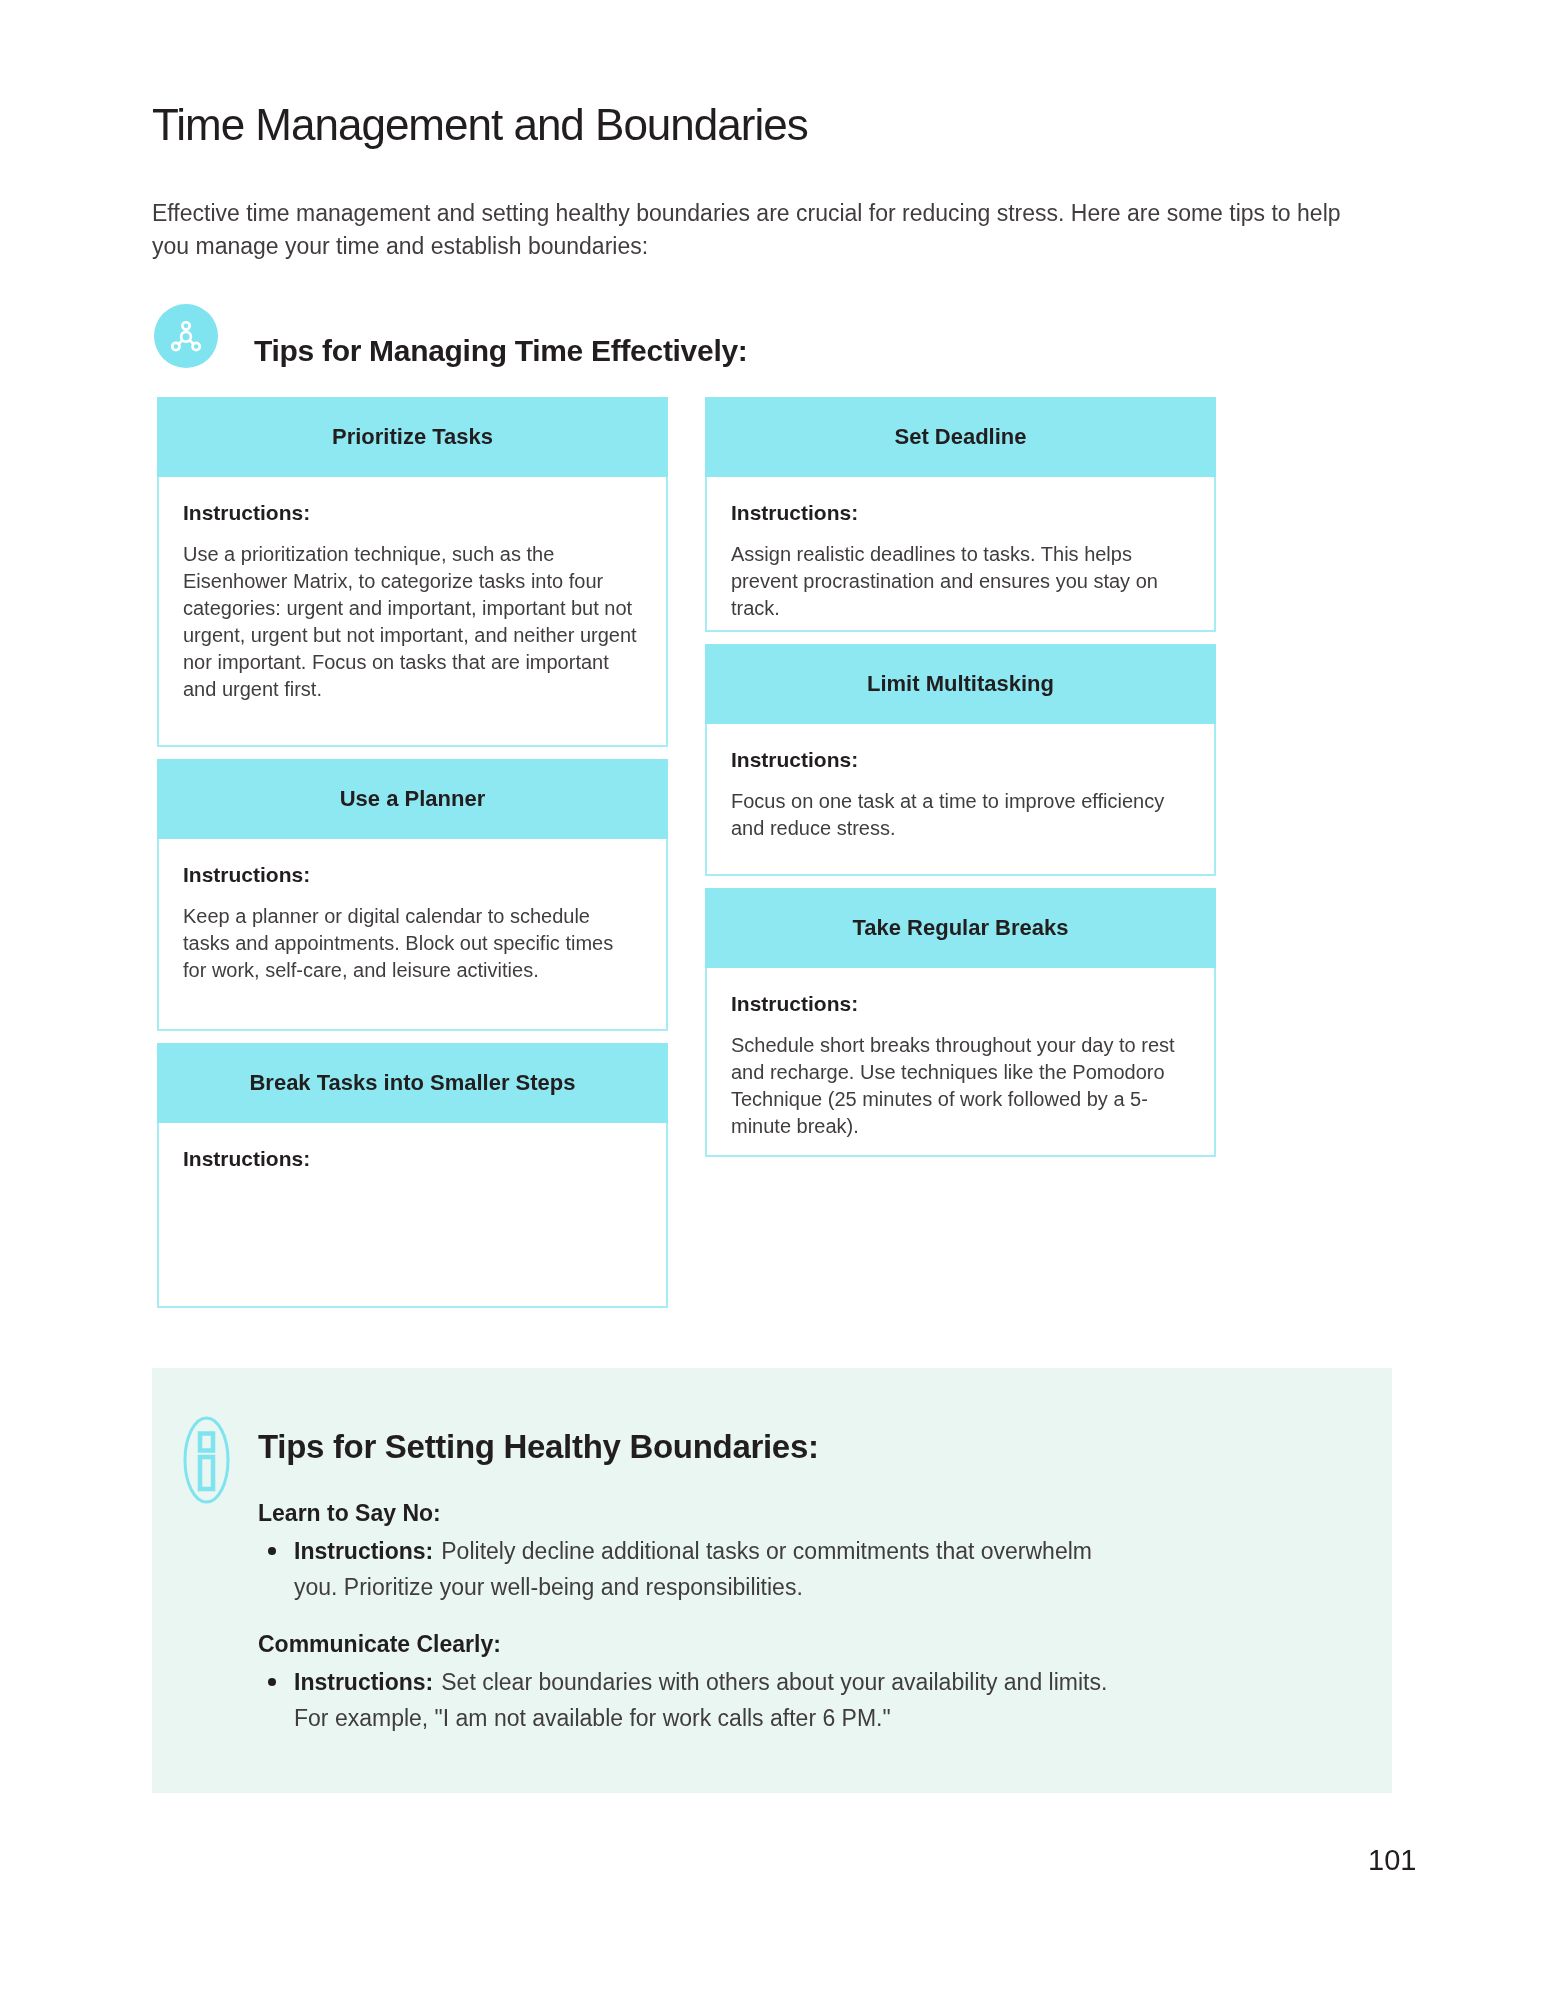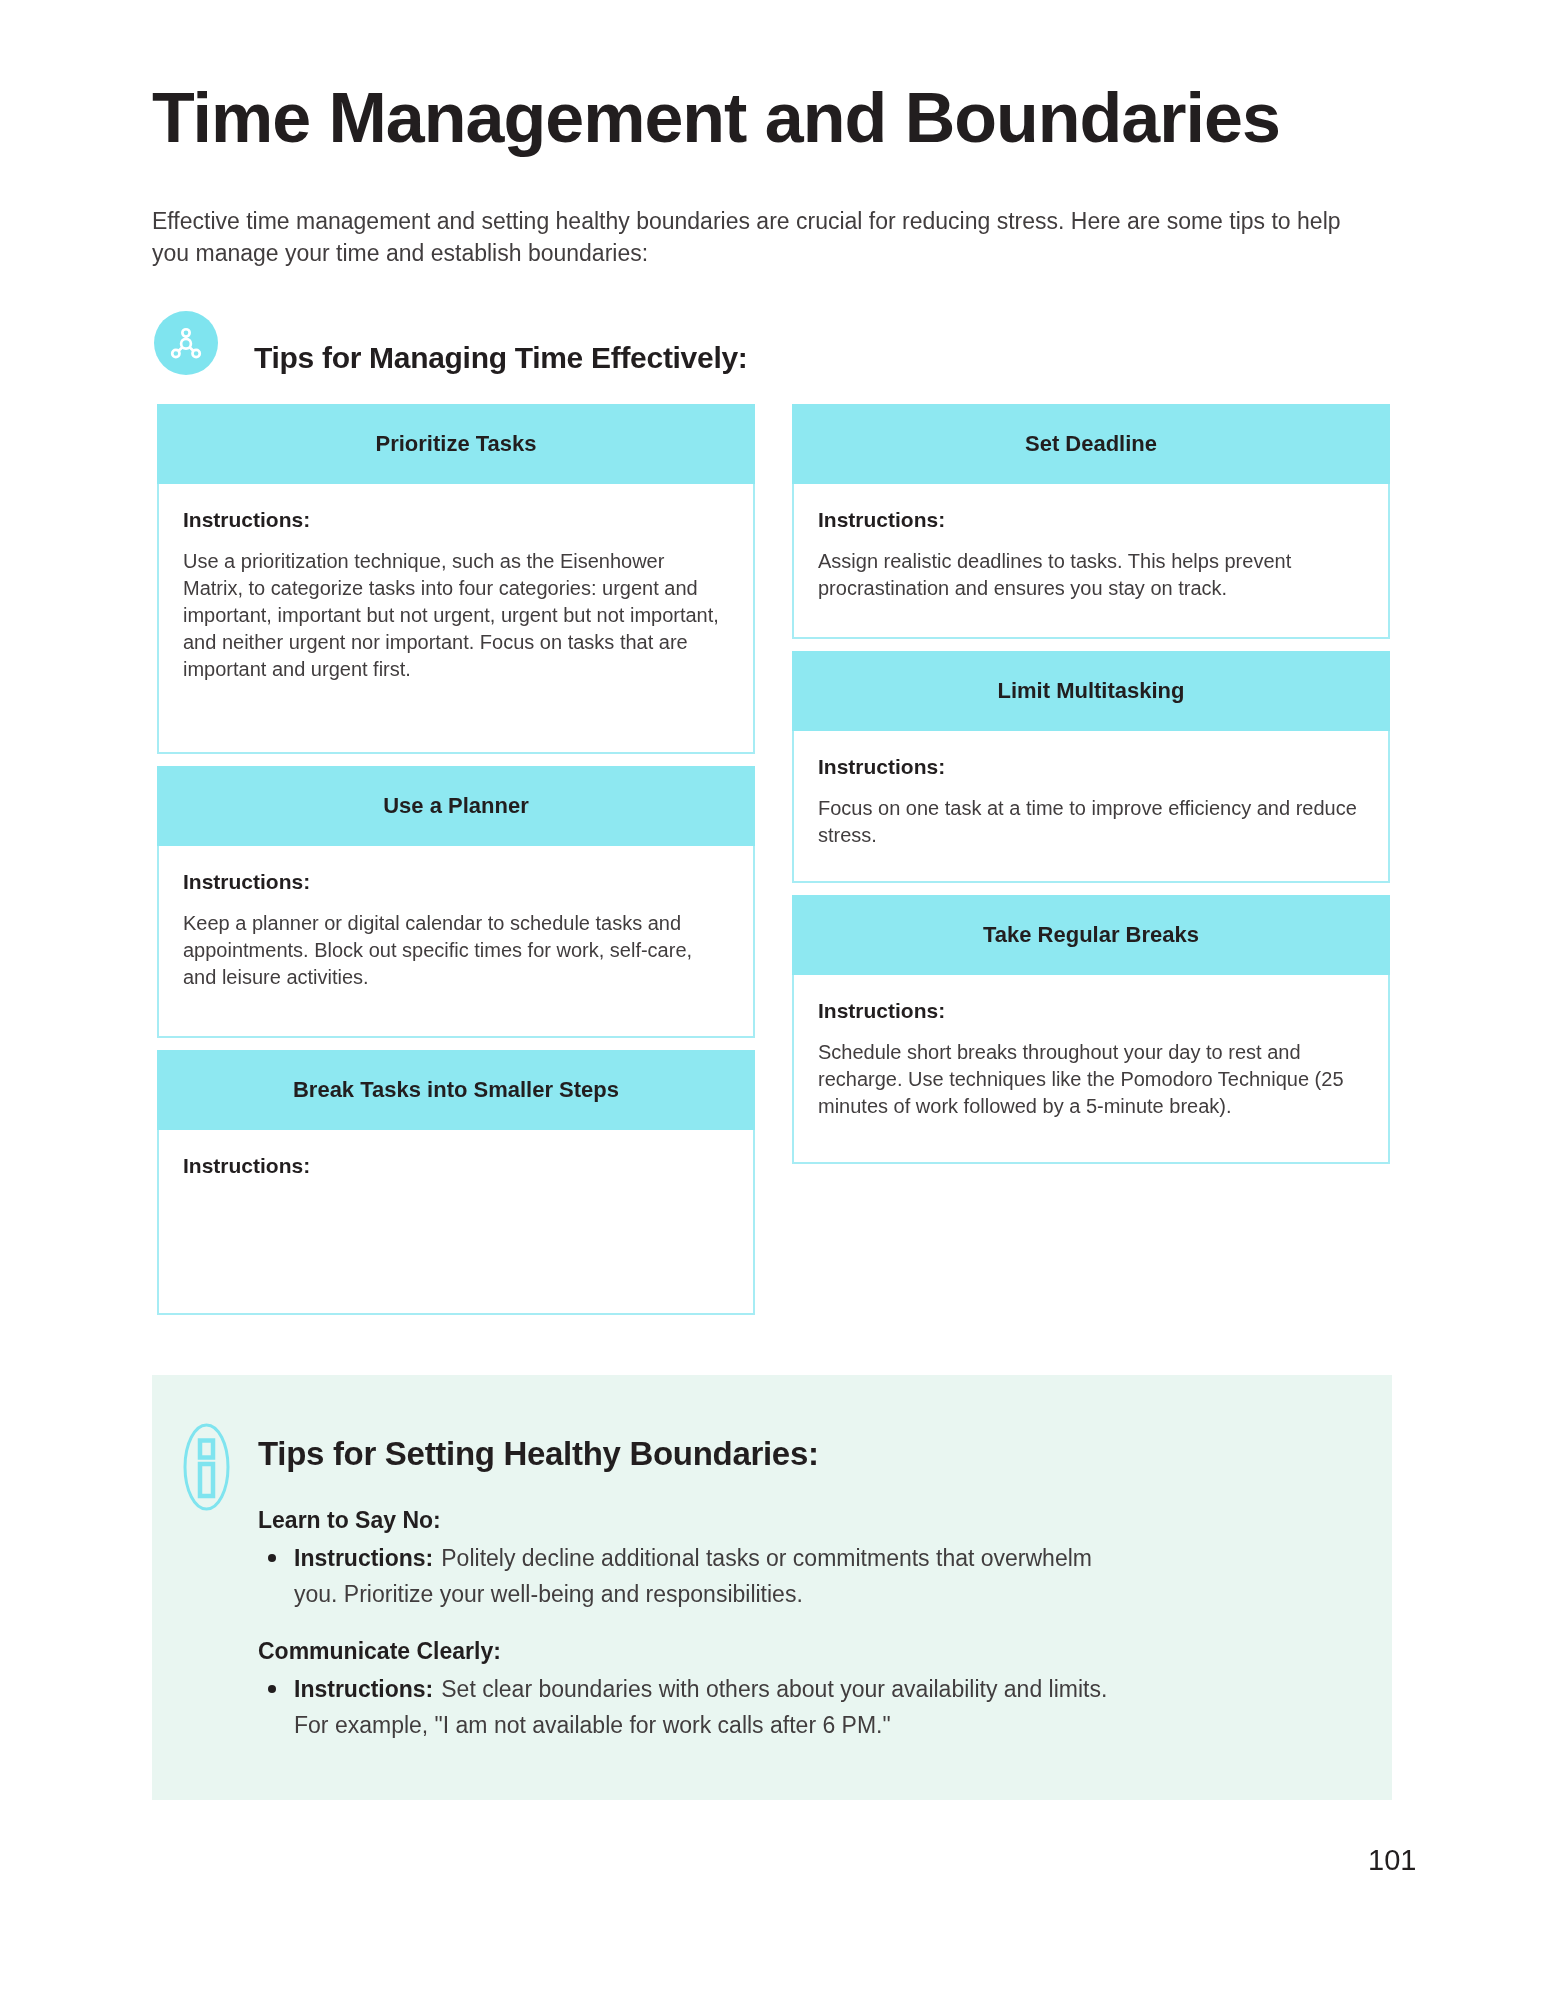--- a/index.html
+++ b/index.html
@@ -14,24 +14,24 @@
   html,body{background:#ffffff;}
   body{font-family:"Liberation Sans", sans-serif;}
   .page{
     position:relative;
     width:1545px;height:2000px;
     background:#ffffff;
     overflow:hidden;
     padding-left:152px;
   }
   .title{
-    margin-top:80px;
-    font-size:70px;
+    margin-top:101px;
+    font-size:44px;
     line-height:1.1;
-    font-weight:700;
+    font-weight:400;
     letter-spacing:-1px;
     color:var(--text-dark);
   }
   .intro{
     margin-top:48px;
     width:1200px;
     font-size:23px;
     line-height:1.4;
     color:var(--text-body);
   }
@@ -53,21 +53,21 @@
     font-size:30px;
     font-weight:800;
     letter-spacing:-0.3px;
     color:var(--text-dark);
   }
   .cards{
     margin-top:29px;
     margin-left:5px;
     display:flex;
     gap:37px;
-    width:1233px;
+    width:1059px;
   }
   .col{
     display:flex;
     flex-direction:column;
     gap:12px;
     width:598px;
   }
   .card{
     border:2px solid var(--accent-border);
     background:#ffffff;

